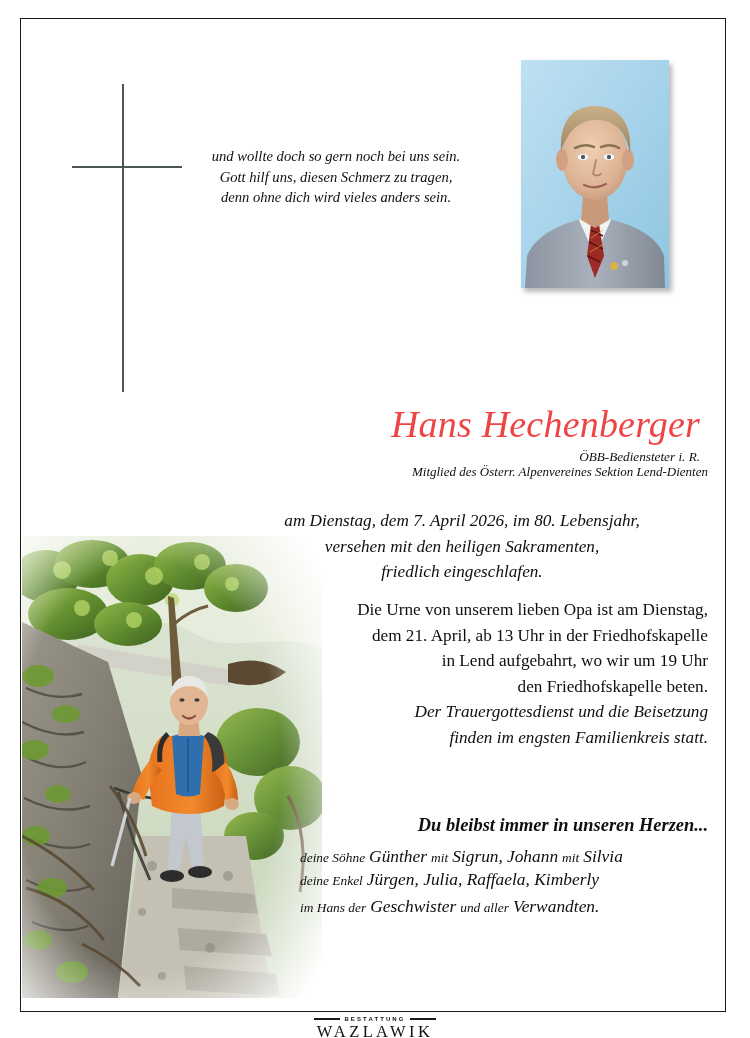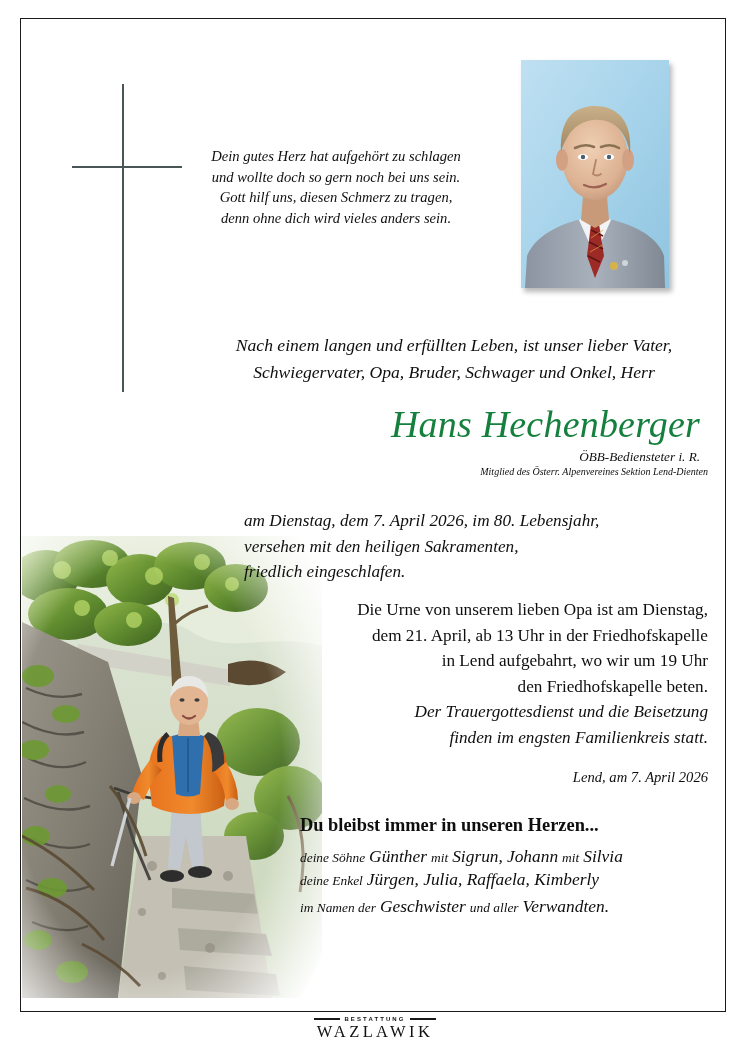--- a/index.html
+++ b/index.html
@@ -89,43 +89,43 @@
   }
 
   #name {
     left: 200px; top: 403px;
     width: 500px;
     text-align: right;
     font-style: italic;
     font-size: 38px;
     line-height: 42px;
     letter-spacing: 0.2px;
-    color: #15803d;
+    color: #ef4444;
   }
   #role {
     left: 200px; top: 448px;
     width: 500px;
     text-align: right;
     font-style: italic;
     font-size: 13.2px;
     line-height: 17px;
   }
   #member {
     left: 200px; top: 463px;
     width: 508px;
     text-align: right;
     font-style: italic;
-    font-size: 10px;
+    font-size: 13px;
     line-height: 18px;
   }
 
   #passing {
-    left: 244px; top: 508px;
+    left: 233px; top: 508px;
     width: 458px;
-    text-align: left;
+    text-align: center;
     font-style: italic;
     font-size: 17.2px;
     line-height: 25.5px;
   }
 
   #urn {
     left: 250px; top: 597px;
     width: 458px;
     text-align: right;
     font-size: 17.2px;
@@ -145,21 +145,22 @@
     left: 300px; top: 769px;
     width: 408px;
     text-align: right;
     font-style: italic;
     font-size: 14.6px;
   }
 
   #farewell {
     left: 300px; top: 815px;
     width: 408px;
-    text-align: left;
+    text-align: right;
+    font-style: italic;
     font-weight: bold;
     font-size: 18.4px;
   }
 
   .family-line {
     position: absolute;
     width: 408px;
     left: 300px;
     font-style: italic;
     color: #0e0e0e;
@@ -430,30 +431,25 @@
           <path d="M0 300 q40 20 72 54"></path>
           <path d="M4 352 q46 12 78 52"></path>
           <path d="M60 408 q34 16 58 42"></path>
           <path d="M88 250 q24 30 36 70"></path>
         </g>
       </g>
     </svg>
   </div>
 
   <div class="txt" id="poem">
-    <div>Dein gutes Herz hat aufgehört zu schlagen</div>
     <div>und wollte doch so gern noch bei uns sein.</div>
     <div>Gott hilf uns, diesen Schmerz zu tragen,</div>
     <div>denn ohne dich wird vieles anders sein.</div>
   </div>
 
-  <div class="txt" id="intro">
-    <div>Nach einem langen und erfüllten Leben, ist unser lieber Vater,</div>
-    <div>Schwiegervater, Opa, Bruder, Schwager und Onkel, Herr</div>
-  </div>
 
   <div class="txt" id="name">Hans Hechenberger</div>
   <div class="txt" id="role">ÖBB-Bediensteter i. R.</div>
   <div class="txt" id="member">Mitglied des Österr. Alpenvereines Sektion Lend-Dienten</div>
 
   <div class="txt" id="passing">
     <div>am Dienstag, dem 7. April 2026, im 80. Lebensjahr,</div>
     <div>versehen mit den heiligen Sakramenten,</div>
     <div>friedlich eingeschlafen.</div>
   </div>
@@ -463,41 +459,40 @@
     <div>dem 21. April, ab 13 Uhr in der Friedhofskapelle</div>
     <div>in Lend aufgebahrt, wo wir um 19 Uhr</div>
     <div>den Friedhofskapelle beten.</div>
   </div>
 
   <div class="txt" id="service">
     <div>Der Trauergottesdienst und die Beisetzung</div>
     <div>finden im engsten Familienkreis statt.</div>
   </div>
 
-  <div class="txt" id="place-date">Lend, am 7. April 2026</div>
 
   <div class="txt" id="farewell">Du bleibst immer in unseren Herzen...</div>
 
   <div class="family-line" id="fam1">
     <span class="sm">deine Söhne</span>
     <span class="lg">Günther</span>
     <span class="sm">mit</span>
     <span class="lg">Sigrun,</span>
     <span class="lg">Johann</span>
     <span class="sm">mit</span>
     <span class="lg">Silvia</span>
   </div>
 
   <div class="family-line" id="fam2">
     <span class="sm">deine Enkel</span>
     <span class="lg">Jürgen, Julia, Raffaela, Kimberly</span>
   </div>
 
   <div class="family-line" id="fam3">
-    <span class="sm">im Namen der</span>
+    <span class="sm">im Hans der</span>
     <span class="lg">Geschwister</span>
     <span class="sm">und aller</span>
     <span class="lg">Verwandten.</span>
   </div>
 
 </div>
 
 <div id="footer-logo">
   <div id="logo-top">
     <span class="rule"></span>

